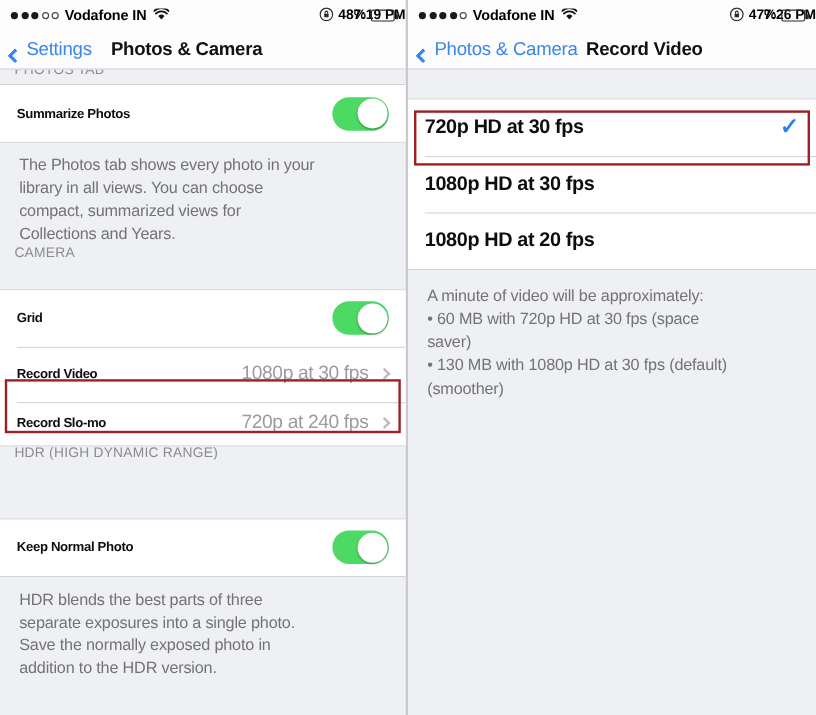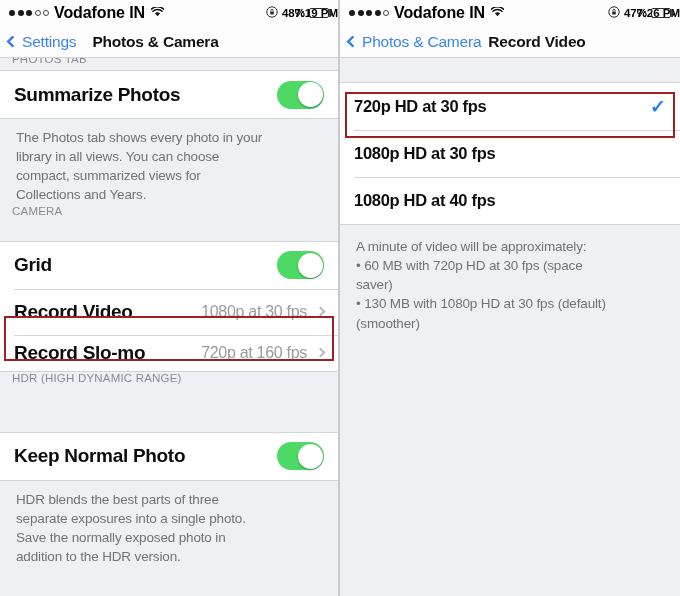--- a/index.html
+++ b/index.html
@@ -17,21 +17,21 @@
   .statusbar {
     height: 26px; background: #fdfdfd;
     display: flex; align-items: center;
     padding: 0 9px; position: relative;
     font-size: 11.5px; font-weight: bold; color: #000;
   }
   .dots { display: flex; align-items: center; gap: 2.5px; margin-right: 5px; }
   .dot { width: 6px; height: 6px; border-radius: 50%; }
   .dot.on { background: #1a1a1a; }
   .dot.off { background: transparent; border: 1px solid #4a4a4a; }
-  .carrier { font-size: 16px; font-weight: bold; letter-spacing: -0.1px; }
+  .carrier { font-size: 12px; font-weight: bold; letter-spacing: -0.1px; }
   .wifi { margin-left: 6px; display: inline-block; }
   .clock {
     position: absolute; left: 0; right: 0; text-align: right;
     font-size: 11.5px; font-weight: bold; pointer-events: none;
   }
   .status-right {
     margin-left: auto; display: flex; align-items: center; gap: 4px;
     position: relative; z-index: 2;
   }
   .battpct { font-size: 11.5px; font-weight: bold; }
@@ -45,21 +45,21 @@
   }
   .batt-fill { height: 100%; background: #1f1f1f; border-radius: 1px; }
 
   
   .navbar {
     height: 32px; background: #fdfdfd;
     display: flex; align-items: center; padding: 0 8px;
     border-bottom: 1px solid #d2d2d6;
     position: relative; z-index: 5;
   }
-  .backbtn { display: flex; align-items: center; color: #3b85e8; cursor: pointer; }
+  .backbtn { display: flex; align-items: flex-end; color: #3b85e8; cursor: pointer; }
   .chev-left {
     width: 9px; height: 9px; border-left: 3px solid #3b85e8; border-bottom: 3px solid #3b85e8;
     transform: rotate(45deg); margin-right: 5px; border-radius: 1px;
   }
   .backlabel { font-size: 15.5px; color: #3b85e8; letter-spacing: -0.2px; }
   .navtitle { font-size: 15.5px; font-weight: bold; color: #111; letter-spacing: -0.2px; }
   .navbar.left-nav .navtitle { margin-left: 16px; }
   .navbar.right-nav .navtitle { margin-left: 7px; }
 
   
@@ -74,21 +74,21 @@
 
   .cellgroup { background: #ffffff; border-top: 1px solid #d4d4d8; border-bottom: 1px solid #d4d4d8; }
   .cell {
     display: flex; align-items: center; padding: 0 14px;
     background: #ffffff; position: relative;
   }
   .cell + .cell::before {
     content: ""; position: absolute; left: 14px; right: 0; top: 0;
     height: 1px; background: #d8d8dc;
   }
-  .cell-title { font-size: 19px; font-weight: bold; color: #0d0d0d; letter-spacing: -0.3px; }
+  .cell-title { font-size: 11px; font-weight: bold; color: #0d0d0d; letter-spacing: -0.3px; }
   .cell-value { margin-left: auto; font-size: 16px; color: #9b9b9f; letter-spacing: -0.3px; }
   .chev-right {
     width: 7px; height: 7px; border-top: 2px solid #bcbcc0; border-right: 2px solid #bcbcc0;
     transform: rotate(45deg); margin-left: 10px;
   }
 
   .toggle {
     margin-left: auto; width: 47px; height: 28px; border-radius: 14px;
     background: #4cd964; position: relative; flex: none;
   }
@@ -195,21 +195,21 @@
               <span class="knob"></span>
             </span>
         </div>
         <div class="cell" style="height:46px">
           <span class="cell-title">Record Video</span>
           <span class="cell-value">1080p at 30 fps</span>
           <span class="chev-right"></span>
         </div>
         <div class="cell" style="height:36px">
           <span class="cell-title">Record Slo-mo</span>
-          <span class="cell-value">720p at 160 fps</span>
+          <span class="cell-value">720p at 240 fps</span>
           <span class="chev-right"></span>
         </div>
       </div>
 
       <div class="grouphdr" style="height:60px;padding-bottom:6px">
         <span>HDR (HIGH DYNAMIC RANGE)</span>
       </div>
 
       <div class="cellgroup">
         <div class="cell" style="height:47px">
@@ -280,21 +280,21 @@
 
       <div class="cellgroup">
         <div class="cell" style="height:47px">
           <span class="opt-title">720p HD at 30 fps</span>
           <span class="check">✓</span>
         </div>
         <div class="cell" style="height:47px">
           <span class="opt-title">1080p HD at 30 fps</span>
         </div>
         <div class="cell" style="height:47px">
-          <span class="opt-title">1080p HD at 40 fps</span>
+          <span class="opt-title">1080p HD at 20 fps</span>
         </div>
       </div>
 
       <div class="footer" style="padding-top:12px">
         <span class="line">A minute of video will be approximately:</span>
         <span class="line">• 60 MB with 720p HD at 30 fps (space</span>
         <span class="line">saver)</span>
         <span class="line">• 130 MB with 1080p HD at 30 fps (default)</span>
         <span class="line">(smoother)</span>
       </div>

